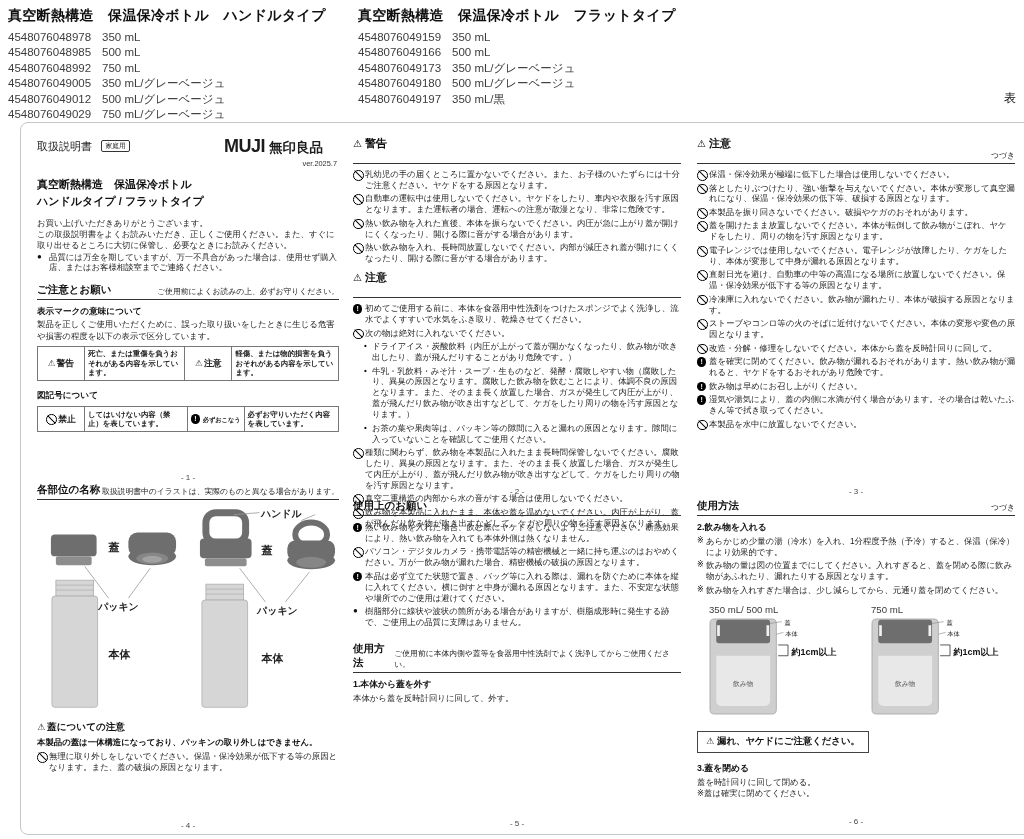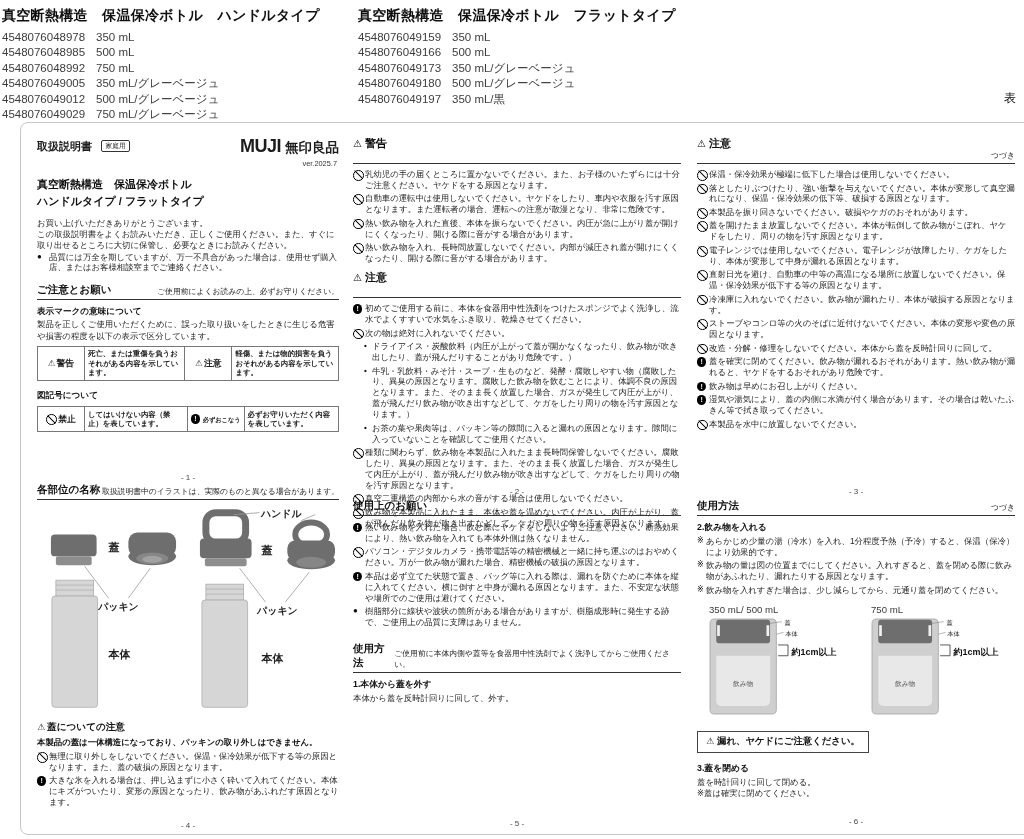--- a/index.html
+++ b/index.html
@@ -2,21 +2,21 @@
 <html><head>
 <meta charset="utf-8">
 <style>
   * { margin:0; padding:0; box-sizing:border-box; }
   html,body { width:1024px; height:839px; }
   body { font-family:"Liberation Sans","DejaVu Sans",sans-serif; background:#fff; color:#1c1c1c;
          overflow:hidden; position:relative; }
 
   
   .plist { position:absolute; top:7px; }
-  .plist.left { left:2px; } .plist.right { left:358px; }
+  .plist.left { left:8px; } .plist.right { left:358px; }
   .pl-title { font-size:14px; font-weight:bold; color:#101010; margin-bottom:5px; letter-spacing:.3px; }
   .pl-row { font-size:11.5px; color:#3c3c3c; line-height:15.4px; display:flex; }
   .pl-code { width:94px; }
   .side-label { position:absolute; top:90px; right:8px; font-size:12px; color:#111; }
 
   
   .sheet { position:absolute; left:20px; top:122px; width:1012px; height:713px;
            border:1px solid #c7c7c7; border-radius:8px; background:#fff; }
   .col { position:absolute; top:0; height:100%; }
   .col1 { left:16px;  width:302px; }
@@ -51,24 +51,24 @@
        border-bottom:1.2px solid #333; padding-bottom:12px; margin-bottom:5px; }
   .center-head .w-ic { font-weight:normal; font-size:10px; margin-right:3px; }
   .cont { position:absolute; right:0; bottom:2px; font-size:7.8px; font-weight:normal; color:#222; }
   .sec-head { position:relative; display:flex; justify-content:space-between; align-items:flex-end;
        border-bottom:1.2px solid #333; padding-bottom:2px; margin-bottom:6px; }
   .sec-title { font-size:10.5px; font-weight:bold; color:#111; }
   .sec-note { font-size:7.8px; color:#222; }
 
   
   .p1-head { position:relative; height:40px; }
-  .doc-title { font-size:11px; font-weight:bold; }
+  .doc-title { font-size:11px; font-weight:normal; }
   .badge { display:inline-block; border:1px solid #333; border-radius:2px; font-size:6.8px;
        padding:0 3px; margin-left:5px; vertical-align:2px; color:#222; }
-  .logo { position:absolute; right:0; top:0; white-space:nowrap; }
+  .logo { position:absolute; right:16px; top:0; white-space:nowrap; }
   .logo-muji { font-size:18px; font-weight:900; letter-spacing:-0.5px; }
   .logo-jp { font-size:13.5px; font-weight:bold; margin-left:4px; }
   .ver { position:absolute; right:2px; top:23px; font-size:7.4px; color:#333; }
   .ptitle { font-size:11px; font-weight:bold; line-height:1.5; color:#111; }
   .intro { margin-top:9px; margin-bottom:10px; }
   .sub-bold { font-size:8.6px; font-weight:bold; margin-bottom:1px; color:#111; }
   .mtable { width:100%; border-collapse:collapse; margin:4px 0 9px; }
   .mtable td { border:1px solid #777; padding:2.5px 3px; font-size:7.4px; line-height:1.28;
        vertical-align:middle; color:#222;font-weight:bold; }
   td.lbl { width:47px; text-align:center; white-space:nowrap; font-weight:bold; font-size:8.8px; }
@@ -251,24 +251,20 @@
           <text class="dg-label" x="72" y="156" font-size="11">本体</text>
         </svg>
       </div>
       <div class="lid-caution-title"><span class="w-ic">⚠</span><span>蓋についての注意</span></div>
       <div class="lead-bold">本製品の蓋は一体構造になっており、パッキンの取り外しはできません。</div>
       <div>
           <div class="li">
             <span class="ic ic-prohibit"></span>
             <span class="li-t">無理に取り外しをしないでください。保温・保冷効果が低下する等の原因となります。また、蓋の破損の原因となります。</span>
           </div>
-          <div class="li">
-            <span class="ic ic-must"></span>
-            <span class="li-t">大きな氷を入れる場合は、押し込まずに小さく砕いて入れてください。本体にキズがついたり、変形の原因となったり、飲み物があふれだす原因となります。</span>
-          </div>
         </div>
     </section>
     <div class="pageno pn4">- 4 -</div>
   </div>
 
   <div class="col col2">
     <section class="pagetop">
       <div class="center-head"><span class="w-ic">⚠</span><span>警告</span></div>
       <div>
           <div class="li">

